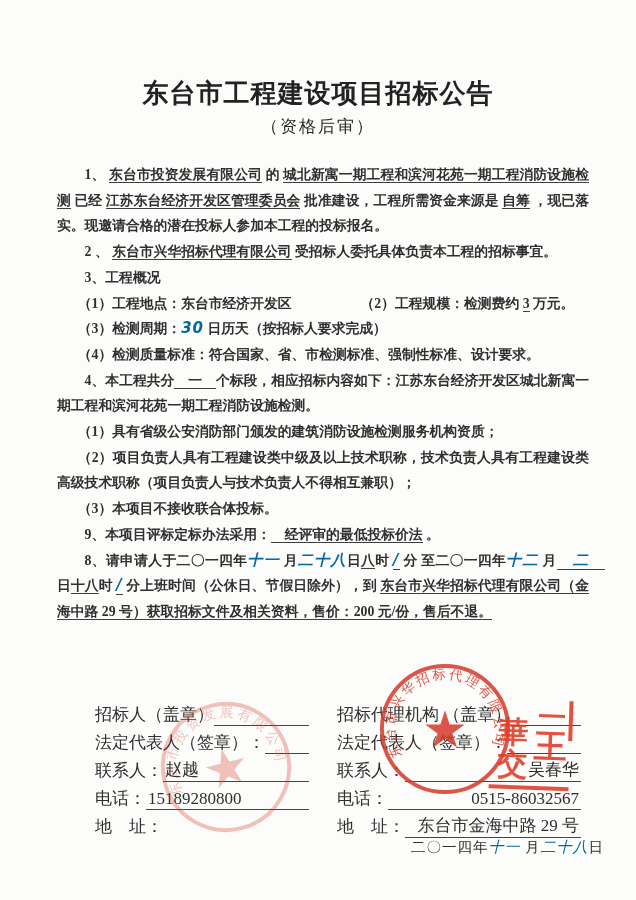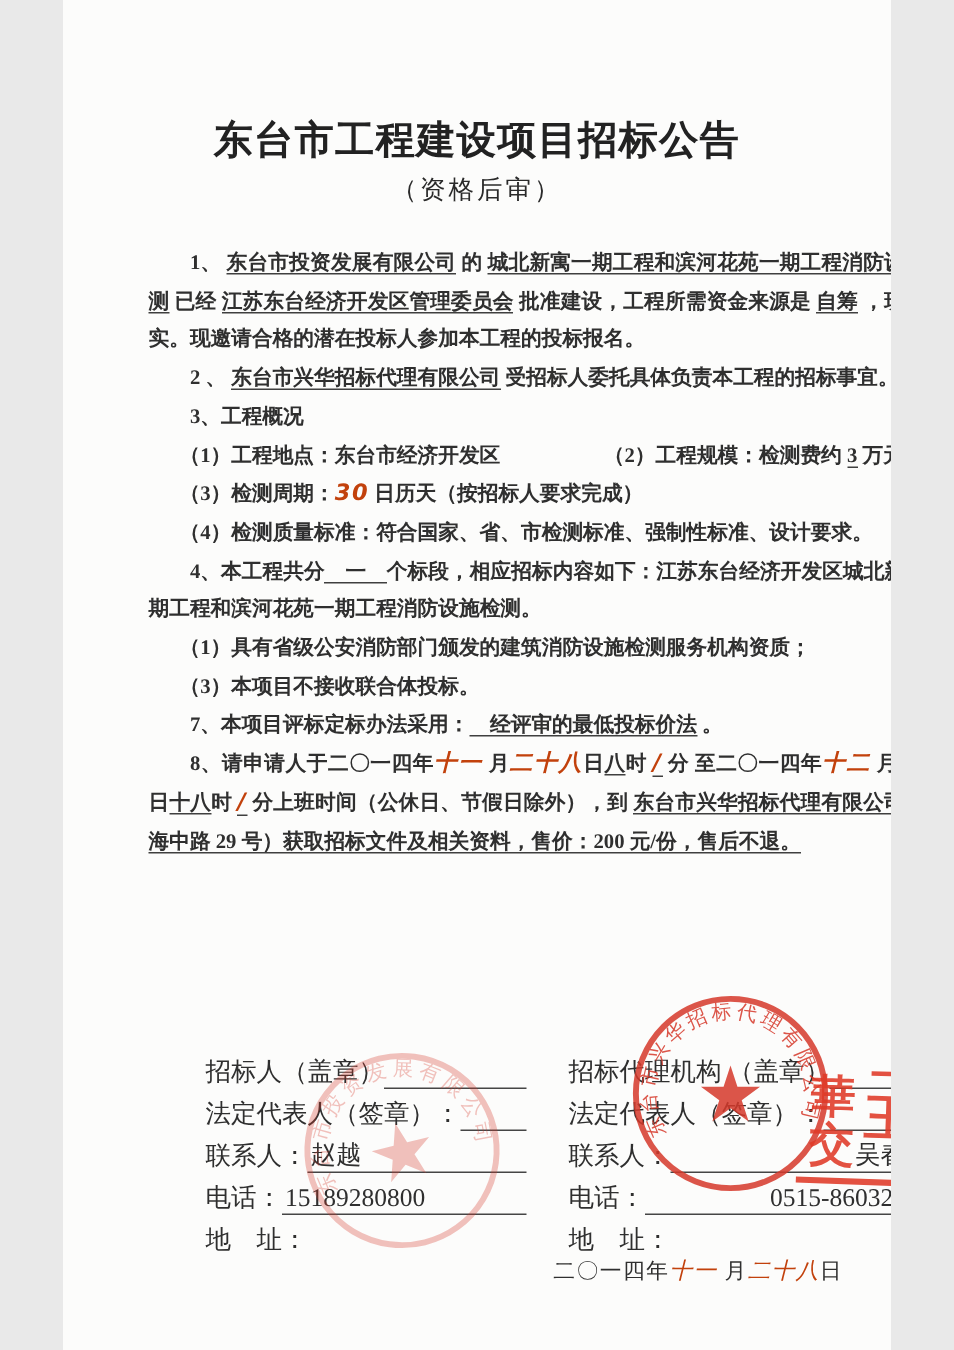--- a/index.html
+++ b/index.html
@@ -1,38 +1,38 @@
 <!DOCTYPE html>
 <html><head>
 <meta charset="utf-8">
 <style>
   html,body{margin:0;padding:0;}
   body{background:#e9e9e9;}
   .paper{
-    position:relative;width:552px;height:900px;margin:0 auto;
+    position:relative;width:636px;height:900px;margin:0 auto;
     background:#fcfcfb;overflow:hidden;
     font-family:"Liberation Serif","DejaVu Serif",serif;color:#2f2f2f;
   }
   .title{
     position:absolute;top:76px;left:0;width:100%;text-align:center;
     font-size:26px;font-weight:bold;letter-spacing:1px;color:#222;
   }
   .subtitle{
     position:absolute;top:115px;left:0;width:100%;text-align:center;
     font-size:17px;letter-spacing:2px;color:#2a2a2a;
   }
   .doc-body{
     position:absolute;top:162px;left:57px;width:532px;
     font-size:13.8px;line-height:25.7px;text-align:justify;
   }
   .para{margin:0;font-weight:bold;}
   .u{border-bottom:1px solid #3f3f3f;padding-bottom:0px;}
   .hw{
     font-family:"DejaVu Sans",sans-serif;font-style:italic;
-    font-size:15px;letter-spacing:1px;color:#c2410c;
+    font-size:15px;letter-spacing:1px;color:#0369a1;
   }
   .sig{
     position:absolute;top:698px;left:95px;width:486px;
     display:flex;gap:28px;font-size:17px;
   }
   .sig-col-left{width:214px;}
   .sig-col-right{flex:1;text-align:right;}
   .sig-row{display:flex;align-items:flex-end;height:28px;white-space:nowrap;}
   .sig-label{flex:none;}
   .sig-value{
@@ -69,22 +69,23 @@
 
   <div class="doc-body">
       <p class="para" style="text-indent: 2em;"><span>1、 </span><span class="u">东台市投资发展有限公司</span><span> 的 </span><span class="u">城北新寓一期工程和滨河花苑一期工程消防设施检测</span><span> 已经 </span><span class="u">江苏东台经济开发区管理委员会</span><span> 批准建设，工程所需资金来源是 </span><span class="u">自筹</span><span> ，现已落实。现邀请合格的潜在投标人参加本工程的投标报名。</span></p>
       <p class="para" style="text-indent: 2em;"><span>2 、 </span><span class="u">东台市兴华招标代理有限公司</span><span> 受招标人委托具体负责本工程的招标事宜。</span></p>
       <p class="para" style="text-indent: 2em;"><span>3、工程概况</span></p>
       <p class="para" style="text-indent: 1.5em;"><span>（1）工程地点：东台市经济开发区　　　　　（2）工程规模：检测费约 </span><span class="u">3</span><span> 万元。</span></p>
       <p class="para" style="text-indent: 1.5em;"><span>（3）检测周期：</span><span class="hw">30</span><span> 日历天（按招标人要求完成）</span></p>
       <p class="para" style="text-indent: 1.5em;"><span>（4）检测质量标准：符合国家、省、市检测标准、强制性标准、设计要求。</span></p>
       <p class="para" style="text-indent: 2em;"><span>4、本工程共分</span><span class="u">　一　</span><span>个标段，相应招标内容如下：江苏东台经济开发区城北新寓一期工程和滨河花苑一期工程消防设施检测。</span></p>
       <p class="para" style="text-indent: 1.5em;"><span>（1）具有省级公安消防部门颁发的建筑消防设施检测服务机构资质；</span></p>
+      <p class="para" style="text-indent: 1.5em;"><span>（2）项目负责人具有工程建设类中级及以上技术职称，技术负责人具有工程建设类高级技术职称（项目负责人与技术负责人不得相互兼职）；</span></p>
       <p class="para" style="text-indent: 1.5em;"><span>（3）本项目不接收联合体投标。</span></p>
-      <p class="para" style="text-indent: 2em;"><span>7、本项目评标定标办法采用：</span><span class="u">　经评审的最低投标价法</span><span> 。</span></p>
+      <p class="para" style="text-indent: 2em;"><span>9、本项目评标定标办法采用：</span><span class="u">　经评审的最低投标价法</span><span> 。</span></p>
       <p class="para" style="text-indent: 2em;"><span>8、请申请人于二〇一四年</span><span class="hw">十一</span><span> 月</span><span class="hw">二十八</span><span>日</span><span class="u">八</span><span>时 </span><span class="u hw">/</span><span> 分 至二〇一四年</span><span class="hw">十二</span><span> 月</span><span class="u hw">　二　</span><span>日</span><span class="u">十八</span><span>时 </span><span class="u hw">/</span><span> 分上班时间（公休日、节假日除外），到 </span><span class="u">东台市兴华招标代理有限公司（金海中路 29 号）获取招标文件及相关资料，售价：200 元/份，售后不退。</span></p>
     </div>
 
   <div class="sig">
     <div class="sig-col-left">
         <div class="sig-row">
           <span class="sig-label">招标人（盖章）</span>
           <span class="sig-value"></span>
         </div>
         <div class="sig-row">
@@ -115,20 +116,21 @@
         <div class="sig-row">
           <span class="sig-label">联系人：</span>
           <span class="sig-value">吴春华</span>
         </div>
         <div class="sig-row">
           <span class="sig-label">电话：</span>
           <span class="sig-value">0515-86032567</span>
         </div>
         <div class="sig-row">
           <span class="sig-label">地　址：</span>
+          <span class="sig-value">东台市金海中路 29 号</span>
         </div>
       </div>
   </div>
 
   <div class="dateline"><span>二〇一四年</span><span class="hw">十一</span><span> 月</span><span class="hw">二十八</span><span>日</span></div>
 
   <svg class="stamp stamp-bidder" viewBox="0 0 140 140" aria-hidden="true">
     <defs>
       <path id="arcB" d="M 70,70 m -51,0 a 51,51 0 1,1 102,0 a 51,51 0 1,1 -102,0"></path>
     </defs>

